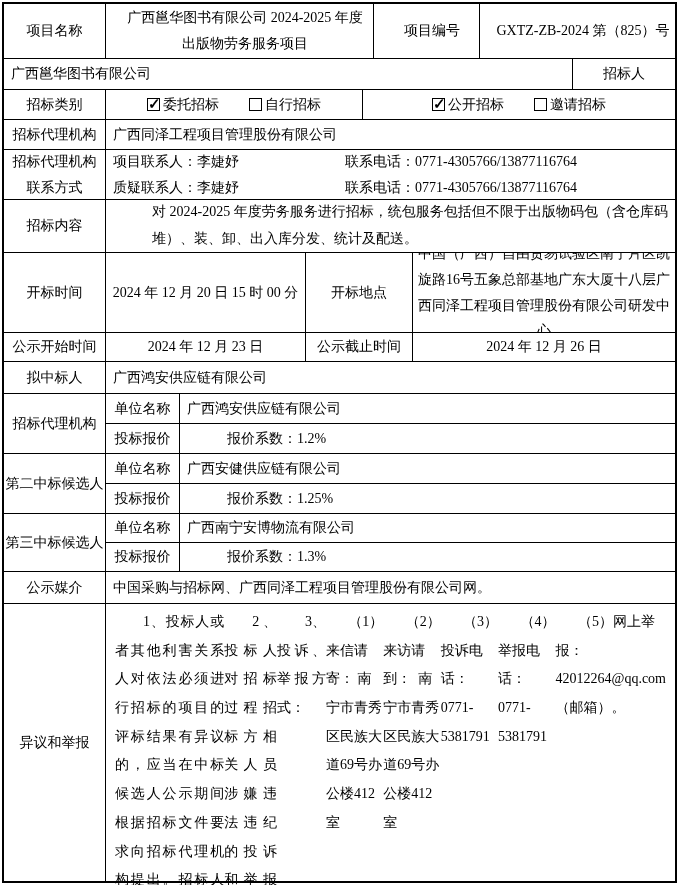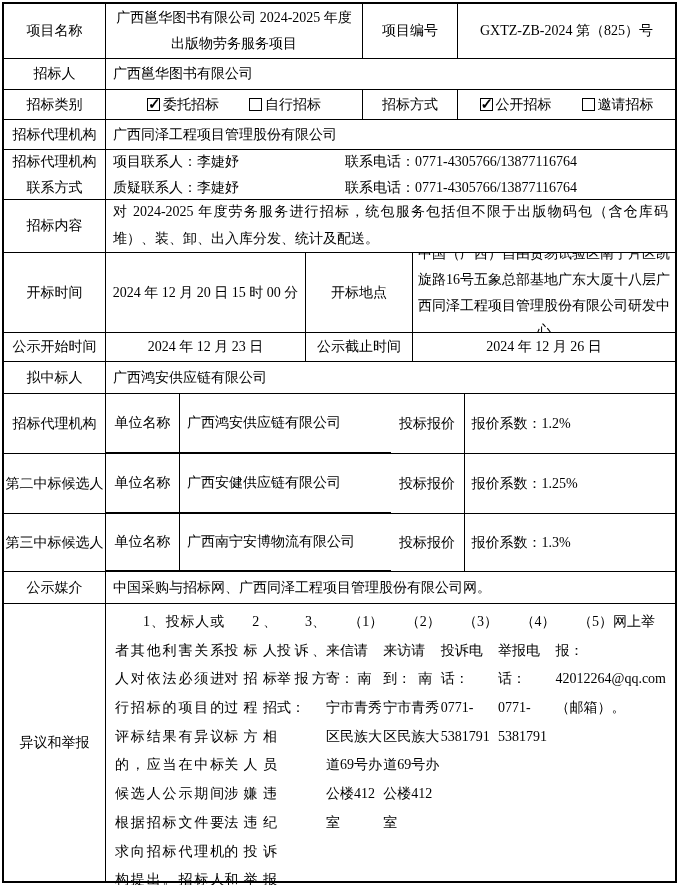--- a/index.html
+++ b/index.html
@@ -18,43 +18,43 @@
   .row { display: flex; border-bottom: 1px solid #000; align-items: stretch; }
   .row:last-child { border-bottom: none; }
   .cell { border-right: 1px solid #000; display: flex; align-items: center; overflow: hidden; }
   .cell:last-child { border-right: none; }
   .lab { justify-content: center; text-align: center; line-height: 1.7; }
   .val { padding: 0 7px; justify-content: flex-start; text-align: left; }
   .val-center { justify-content: center; text-align: center; padding: 0 4px; }
   .c-label { width: 102px; flex: none; }
   .c-fill { flex: 1; }
   
-  .r1 { height: 55px; } .r1 .c-v { width: 257px; flex: none; } .r1 .c-l2 { width: 95px; flex: none; }
+  .r1 { height: 55px; gap: 11px; } .r1 .c-v { width: 257px; flex: none; } .r1 .c-l2 { width: 95px; flex: none; }
   .r2 { height: 31px; }
   .r3 { height: 30px; } .r3 .c-v { width: 257px; flex: none; } .r3 .c-l2 { width: 95px; flex: none; }
   .r4 { height: 30px; }
   .r5 { height: 50px; }
   .r6 { height: 53px; }
   .r7 { height: 80px; } .r7 .c-v { width: 200px; flex: none; font-family: Liberation Serif, serif; } .r7 .c-l2 { width: 107px; flex: none; }
   .r8 { height: 29px; } .r8 .c-v { width: 200px; flex: none; } .r8 .c-l2 { width: 107px; flex: none; }
   .r9 { height: 32px; }
   .r-cand { height: 60px; }
   .r-cand3 { height: 58px; }
   .r13 { height: 32px; }
   .r14 { height: 277px; }
   .c-sub { width: 74px; flex: none; }
-  .sub-col { flex: 1; display: flex; }
+  .sub-col { flex: 1; display: flex; flex-direction: column; }
   .sub-row { flex: 1; display: flex; border-bottom: 1px solid #000; }
-  .sub-row:last-child { border-bottom: none; }
+  .sub-row:last-child { border-bottom: none; gap: 40px; }
   .wrap-center { display: block; text-align: center; line-height: 1.85; padding: 2px 4px; }
   .two-line-label { display: block; text-align: center; line-height: 1.8; }
   .contact-col { flex: 1; display: flex; flex-direction: column; justify-content: center; padding: 0 7px; }
   .contact-line { display: flex; line-height: 1.8; }
   .contact-left { width: 232px; flex: none; }
-  .content-text { display: block; line-height: 1.9; padding: 2px 7px; text-align: justify; }
+  .content-text { display: block; line-height: 1.9; padding: 2px 7px; text-align: justify; margin-left: 39px; }
   
   .cb {
     display: inline-block; width: 13px; height: 13px;
     border: 1px solid #000; margin-right: 3px;
     position: relative; vertical-align: -2px;
   }
   .cb.on::after {
     content: "\2713";
     position: absolute; left: 0px; top: -4px;
     font-size: 15px; font-weight: bold;
@@ -81,41 +81,38 @@
       </div>
     <div class="cell lab c-l2">
         <span class="wrap-center">项目编号</span>
       </div>
     <div class="cell val-center c-fill">
         <span>GXTZ-ZB-2024 第（825）号</span>
       </div>
   </div>
 
   <div class="row r2">
+    <div class="cell val c-fill">
+        <span>广西邕华图书有限公司</span>
+      </div>
     <div class="cell lab c-label">
         <span>招标人</span>
-      </div>
-    <div class="cell val c-fill">
-        <span>广西邕华图书有限公司</span>
       </div>
   </div>
 
   <div class="row r3">
     <div class="cell lab c-label">
         <span>招标类别</span>
       </div>
     <div class="cell c-v">
       <div class="opts">
         <span class="opt"><span class="cb on"></span><span>委托招标</span></span>
         <span class="opt"><span class="cb"></span><span>自行招标</span></span>
       </div>
     </div>
-    <div class="cell lab c-l2">
-        <span>招标方式</span>
-      </div>
     <div class="cell c-fill">
       <div class="opts">
         <span class="opt"><span class="cb on"></span><span>公开招标</span></span>
         <span class="opt"><span class="cb"></span><span>邀请招标</span></span>
       </div>
     </div>
   </div>
 
   <div class="row r4">
     <div class="cell lab c-label">

